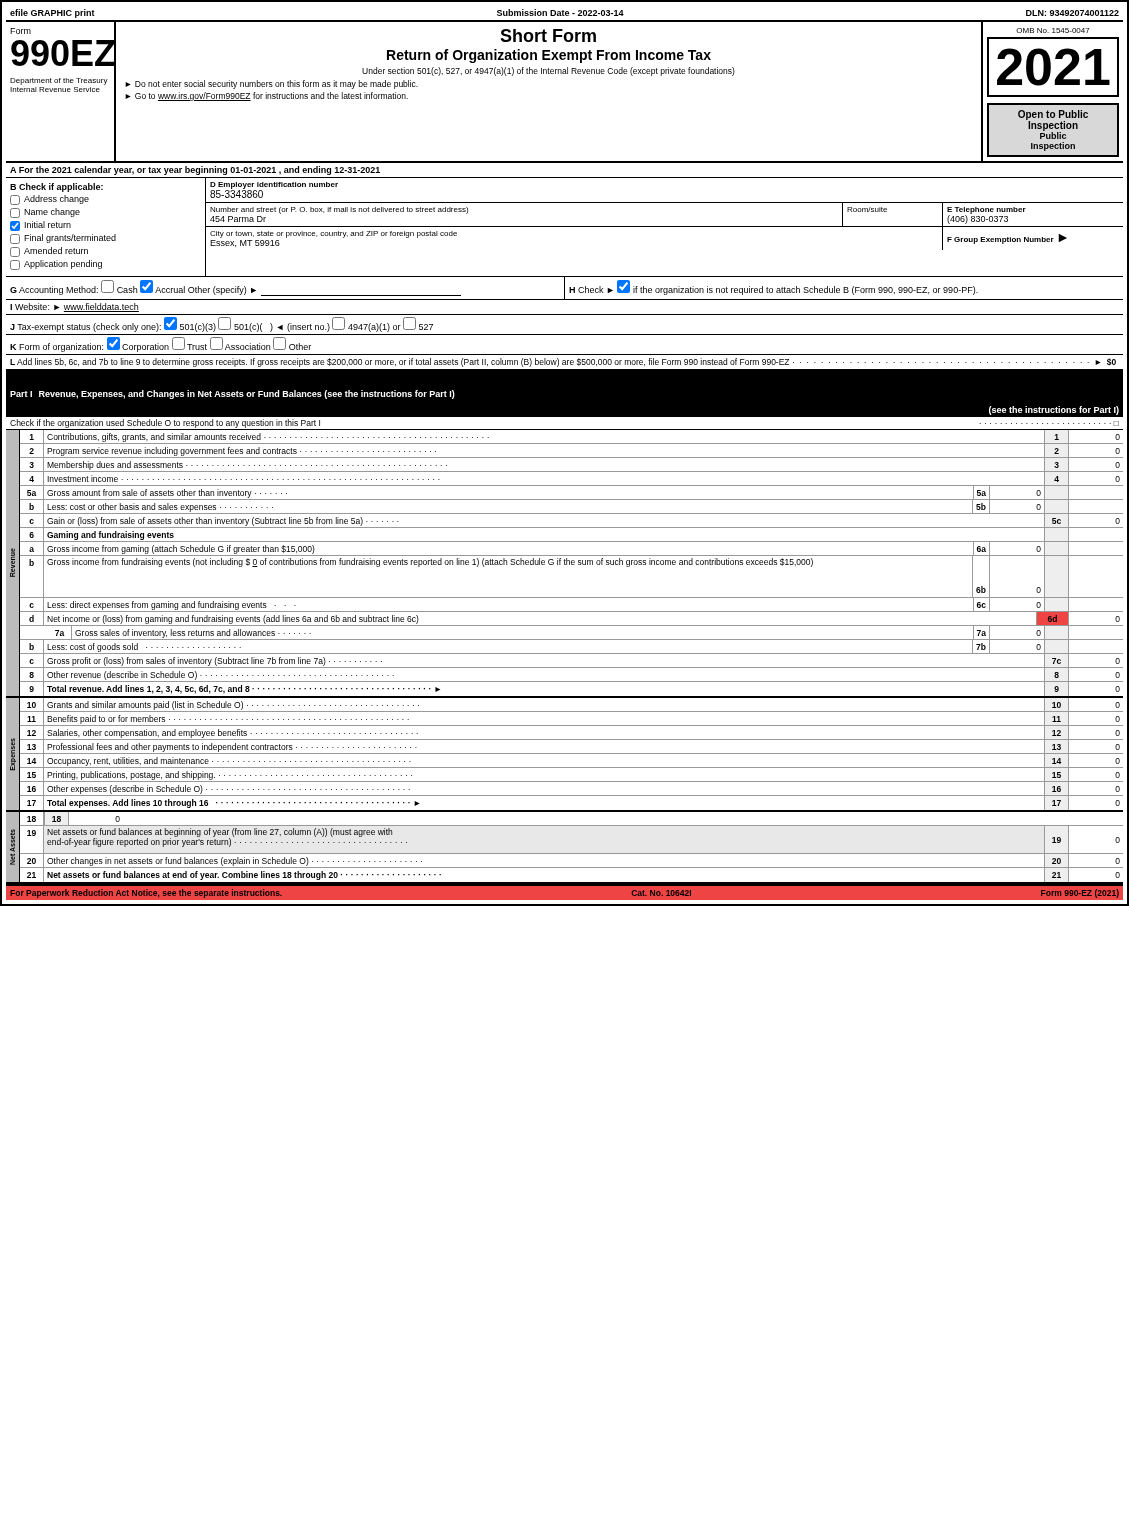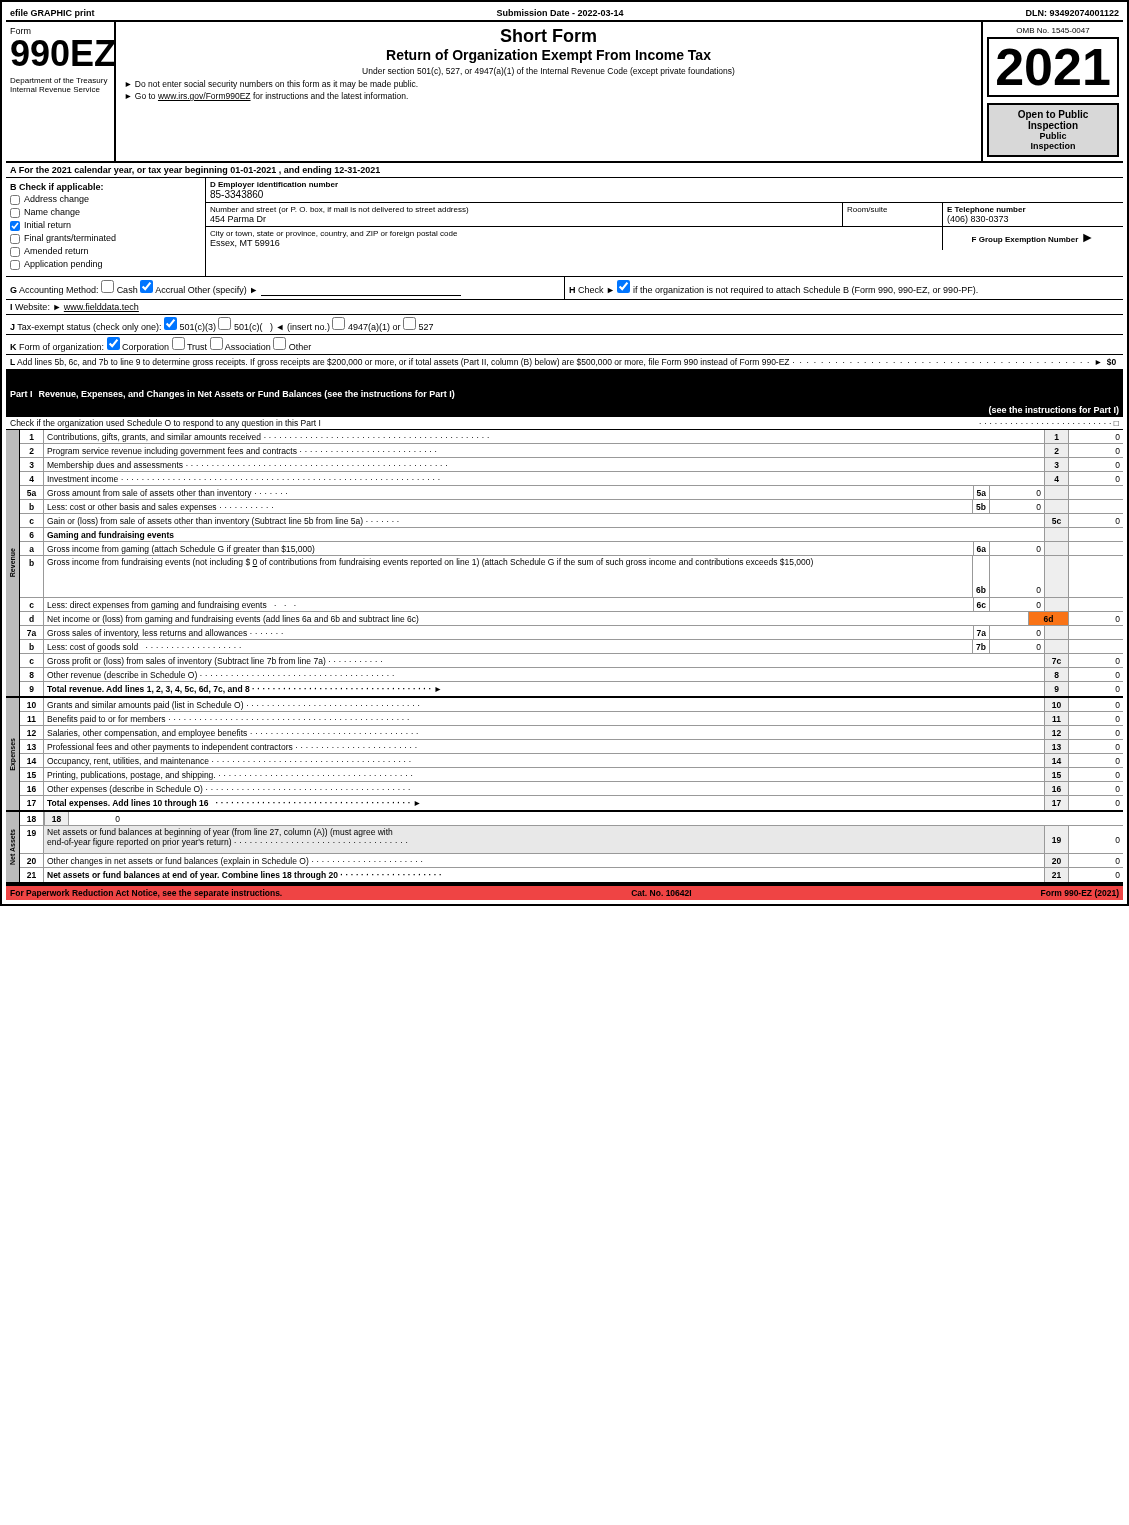--- a/index.html
+++ b/index.html
@@ -107,21 +107,21 @@
           <div style="font-size:8px; font-weight:bold;">E Telephone number</div>
           <div>(406) 830-0373</div>
         </div>
       </div>
 
       <div style="display:flex;">
         <div style="flex:1; padding:2px 4px; border-right:1px solid black;">
           <div style="font-size:8px;">City or town, state or province, country, and ZIP or foreign postal code</div>
           <div>Essex, MT  59916</div>
         </div>
-        <div style="width:180px; padding:2px 4px;text-align:center;">
+        <div style="width:180px; padding:2px 4px;">
           <div style="font-size:8px; font-weight:bold;"><span>F Group Exemption Number</span> <span style="font-size:14px;">►</span></div>
         </div>
       </div>
     </div>
   </div>
 
   <div style="display:flex; border-bottom:1px solid black;">
     <div style="flex:1; padding:3px 4px; border-right:1px solid black; font-size:9px;">
       <span style="font-weight:bold;">G</span>
       <span>Accounting Method:</span>
@@ -260,25 +260,25 @@
         <div style="flex:1; padding:1px 3px; font-size:8.5px; display:flex; align-items:center;">Less: direct expenses from gaming and fundraising events &nbsp; · &nbsp; · &nbsp; ·</div>
         <div style="display:flex; align-items:center; border-left:1px solid #999; padding:0 3px; font-size:8.5px; font-weight:bold;">6c</div>
         <div style="width:55px; text-align:right; padding-right:3px; font-size:8.5px; display:flex; align-items:center; justify-content:flex-end; border-left:1px solid #999;">0</div>
         <div style="width:24px; border-left:1px solid #999; background:#eee;"></div>
         <div style="width:55px; border-left:1px solid #999;"></div>
       </div>
 
       <div style="display:flex; border-bottom:1px solid #999; min-height:14px; align-items:stretch;">
         <div style="width:24px; text-align:center; font-weight:bold; font-size:8.5px; display:flex; align-items:center; justify-content:center; border-right:1px solid #999;">d</div>
         <div style="flex:1; padding:1px 3px; font-size:8.5px; display:flex; align-items:center;">Net income or (loss) from gaming and fundraising events (add lines 6a and 6b and subtract line 6c)</div>
-        <div style="width:40px; text-align:center; font-weight:bold; font-size:8.5px; display:flex; align-items:center; justify-content:center; border-left:1px solid #999; background:#f97316;">6d</div>
-        <div style="width:55px; text-align:right; padding-right:3px; font-size:8.5px; display:flex; align-items:center; justify-content:flex-end; border-left:1px solid #999;">0</div>
-      </div>
-
-      <div style="display:flex; border-bottom:1px solid #999; min-height:14px; align-items:stretch;">
+        <div style="width:32px; text-align:center; font-weight:bold; font-size:8.5px; display:flex; align-items:center; justify-content:center; border-left:1px solid #999; background:#ef4444;">6d</div>
+        <div style="width:55px; text-align:right; padding-right:3px; font-size:8.5px; display:flex; align-items:center; justify-content:flex-end; border-left:1px solid #999;">0</div>
+      </div>
+
+      <div style="display:flex; border-bottom:1px solid #999; min-height:14px; align-items:stretch;padding-left:28px;">
         <div style="width:24px; text-align:center; font-weight:bold; font-size:8.5px; display:flex; align-items:center; justify-content:center; border-right:1px solid #999;">7a</div>
         <div style="flex:1; padding:1px 3px; font-size:8.5px; display:flex; align-items:center;">Gross sales of inventory, less returns and allowances · · · · · · ·</div>
         <div style="display:flex; align-items:center; border-left:1px solid #999; padding:0 3px; font-size:8.5px; font-weight:bold;">7a</div>
         <div style="width:55px; text-align:right; padding-right:3px; font-size:8.5px; display:flex; align-items:center; justify-content:flex-end; border-left:1px solid #999;">0</div>
         <div style="width:24px; border-left:1px solid #999; background:#eee;"></div>
         <div style="width:55px; border-left:1px solid #999;"></div>
       </div>
 
       <div style="display:flex; border-bottom:1px solid #999; min-height:14px; align-items:stretch;">
         <div style="width:24px; text-align:center; font-weight:bold; font-size:8.5px; display:flex; align-items:center; justify-content:center; border-right:1px solid #999;">b</div>

